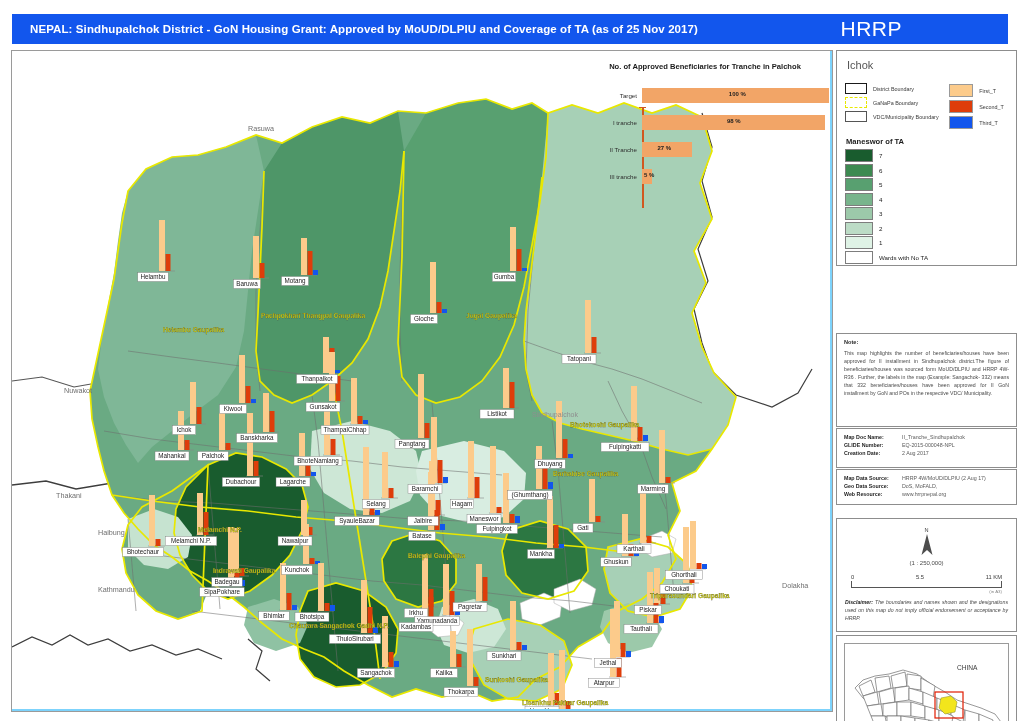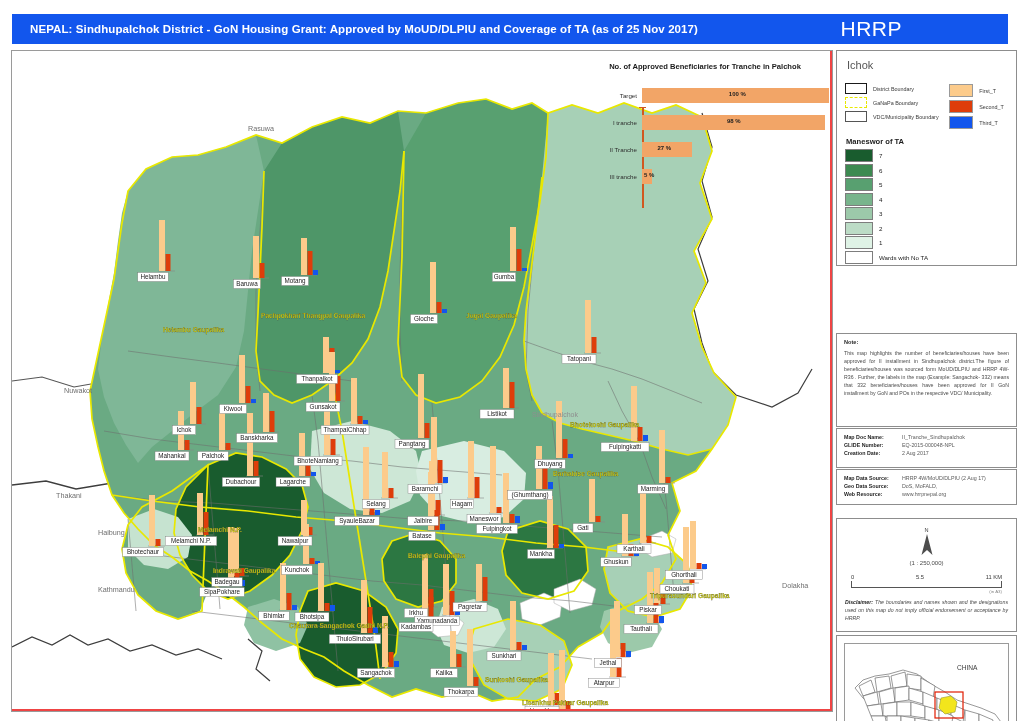--- a/index.html
+++ b/index.html
@@ -7,21 +7,21 @@
 
   
   #header{position:absolute;left:12px;top:14px;width:996px;height:30px;background:#1256ED;
           display:flex;align-items:center;}
   #header-title{color:#ffffff;font-size:11.5px;font-weight:bold;padding-left:18px;letter-spacing:.1px;white-space:nowrap;}
   #header-logo{position:absolute;right:106px;top:50%;transform:translateY(-50%);color:#ffffff;
                font-size:21px;font-weight:400;letter-spacing:.5px;}
 
   
   #map-frame{position:absolute;left:11px;top:50px;width:820px;height:660px;
-             border:1.5px solid #9a9a9a;background:#ef4444;overflow:hidden;}
+             border:1.5px solid #9a9a9a;background:#7dd3fc;overflow:hidden;}
   #side-frame{position:absolute;left:836px;top:50px;width:181px;height:660px;}
 
   .panel{border:1px solid #8d8d8d;background:#ffffff;box-sizing:border-box;}
 
   
   #legend{position:absolute;left:0;top:0;width:181px;height:216px;padding:6px 8px;}
   #legend-title{font-size:11px;color:#555;margin:2px 0 12px 2px;}
   .leg-row{display:flex;align-items:center;margin-bottom:3px;}
   .sw{width:22px;height:11px;box-sizing:border-box;margin-right:6px;flex:0 0 auto;}
   .leg-lbl{font-size:5.4px;color:#3a3a3a;white-space:nowrap;}

